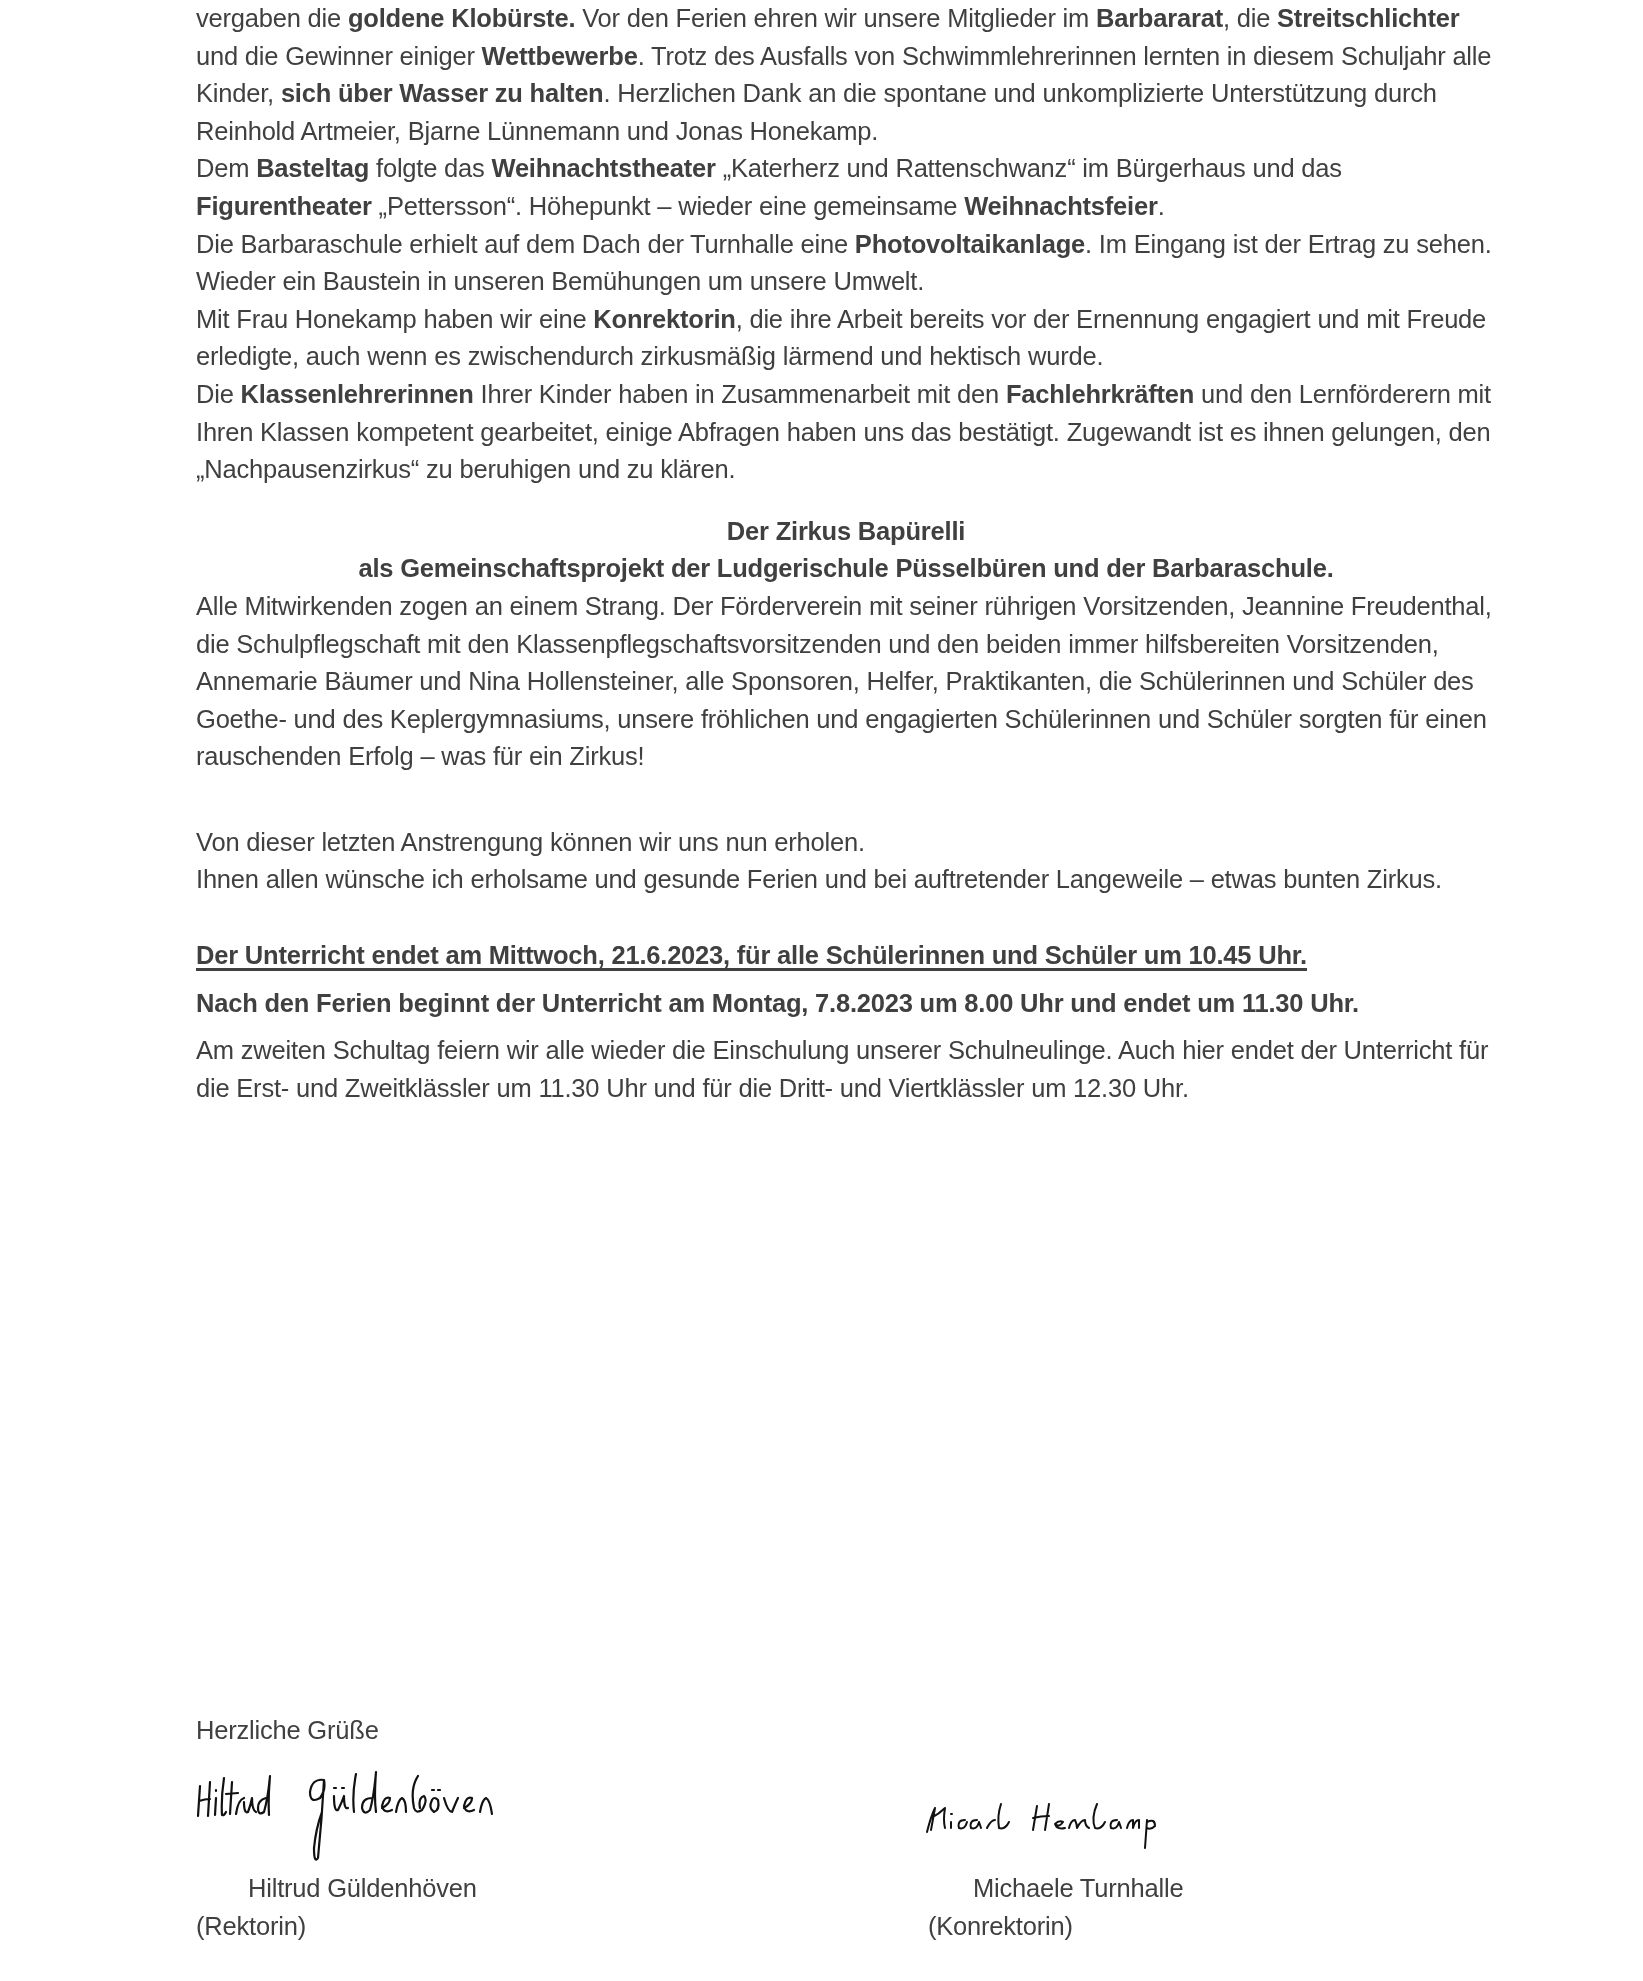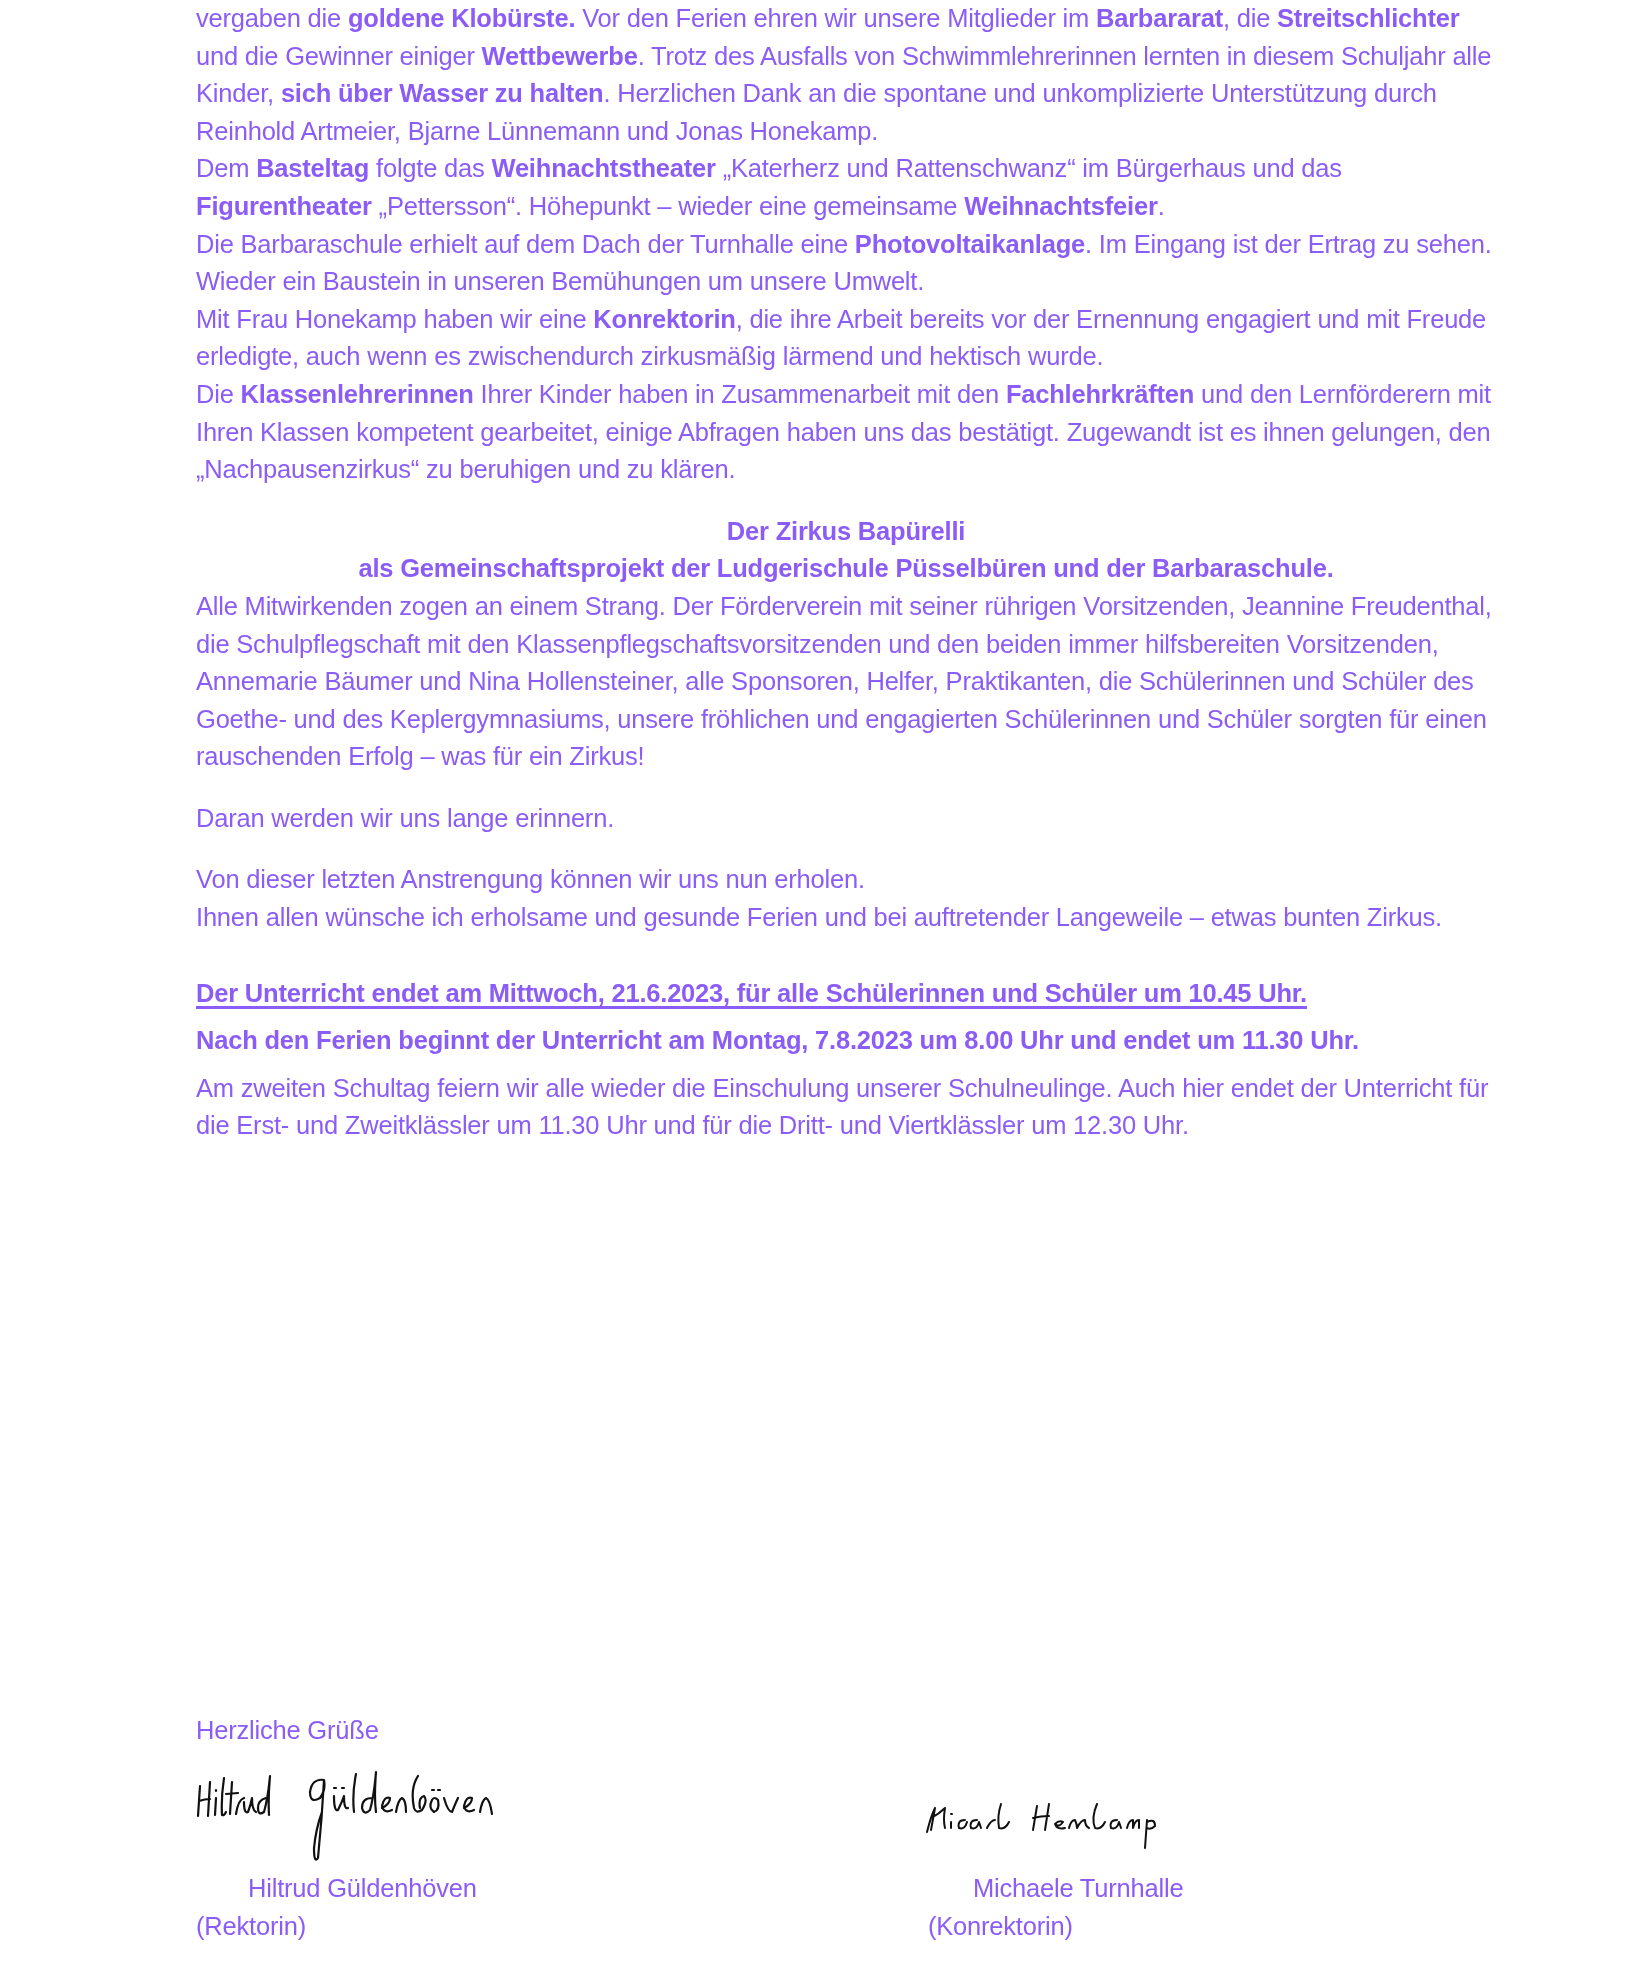--- a/index.html
+++ b/index.html
@@ -1,20 +1,20 @@
 <!DOCTYPE html>
 <html><head>
 <meta charset="utf-8">
 <style>
   html, body { margin: 0; padding: 0; background: #ffffff; }
   body { width: 1643px; height: 1981px; position: relative; overflow: hidden; }
   .page {
     position: absolute; left: 196px; top: 0; width: 1300px;
     font-family: "Liberation Sans", sans-serif;
-    font-size: 25.5px; line-height: 37.6px; color: #8b5cf6;
+    font-size: 25.5px; line-height: 37.6px; color: #404040;
     letter-spacing: -0.2px;
   }
   .para { margin: 0; }
   .para b { font-weight: bold; }
   .gap { height: 24px; }
   .gap-lg { height: 38px; }
   .center { text-align: center; font-weight: bold; margin: 0; }
   .notice-u { font-weight: bold; text-decoration: underline; text-decoration-thickness: 3px; text-underline-offset: 4px; margin: 0; }
   .notice { font-weight: bold; margin: 0; }
   .sigs { position: absolute; left: 0; top: 1700px; width: 1300px; height: 281px; }
@@ -38,21 +38,20 @@
       <p class="para"><span>Die </span><b>Klassenlehrerinnen</b><span> Ihrer Kinder haben in Zusammenarbeit mit den </span><b>Fachlehrkräften</b><span> und den Lernförderern mit Ihren Klassen kompetent gearbeitet, einige Abfragen haben uns das bestätigt. Zugewandt ist es ihnen gelungen, den „Nachpausenzirkus“ zu beruhigen und zu klären.</span></p>
     </div>
 
   <div class="gap"></div>
 
   <p class="center">Der Zirkus Bapürelli</p>
   <p class="center" style="white-space:nowrap;">als Gemeinschaftsprojekt der Ludgerischule Püsselbüren und der Barbaraschule.</p>
   <p class="para">Alle Mitwirkenden zogen an einem Strang. Der Förderverein mit seiner rührigen Vorsitzenden, Jeannine Freudenthal, die Schulpflegschaft mit den Klassenpflegschaftsvorsitzenden und den beiden immer hilfsbereiten Vorsitzenden, Annemarie Bäumer und Nina Hollensteiner, alle Sponsoren, Helfer, Praktikanten, die Schülerinnen und Schüler des Goethe- und des Keplergymnasiums, unsere fröhlichen und engagierten Schülerinnen und Schüler  sorgten für einen rauschenden Erfolg – was für ein Zirkus!</p>
 
   <div class="gap"></div>
-  <p class="para">Daran werden wir uns lange erinnern.</p>
 
   <div class="gap"></div>
   <p class="para">Von dieser letzten Anstrengung können wir uns nun erholen.</p>
   <p class="para">Ihnen allen wünsche ich erholsame und gesunde Ferien und bei auftretender Langeweile – etwas bunten Zirkus.</p>
 
   <div class="gap-lg"></div>
   <p class="notice-u" style="width:1210px;">Der Unterricht endet am Mittwoch, 21.6.2023, für alle Schülerinnen und Schüler um 10.45 Uhr.</p>
   <div style="height:10px"></div>
   <p class="notice" style="width:1210px;">Nach den Ferien beginnt der Unterricht am Montag, 7.8.2023 um 8.00 Uhr und endet um 11.30 Uhr.</p>
   <div style="height:10px"></div>

